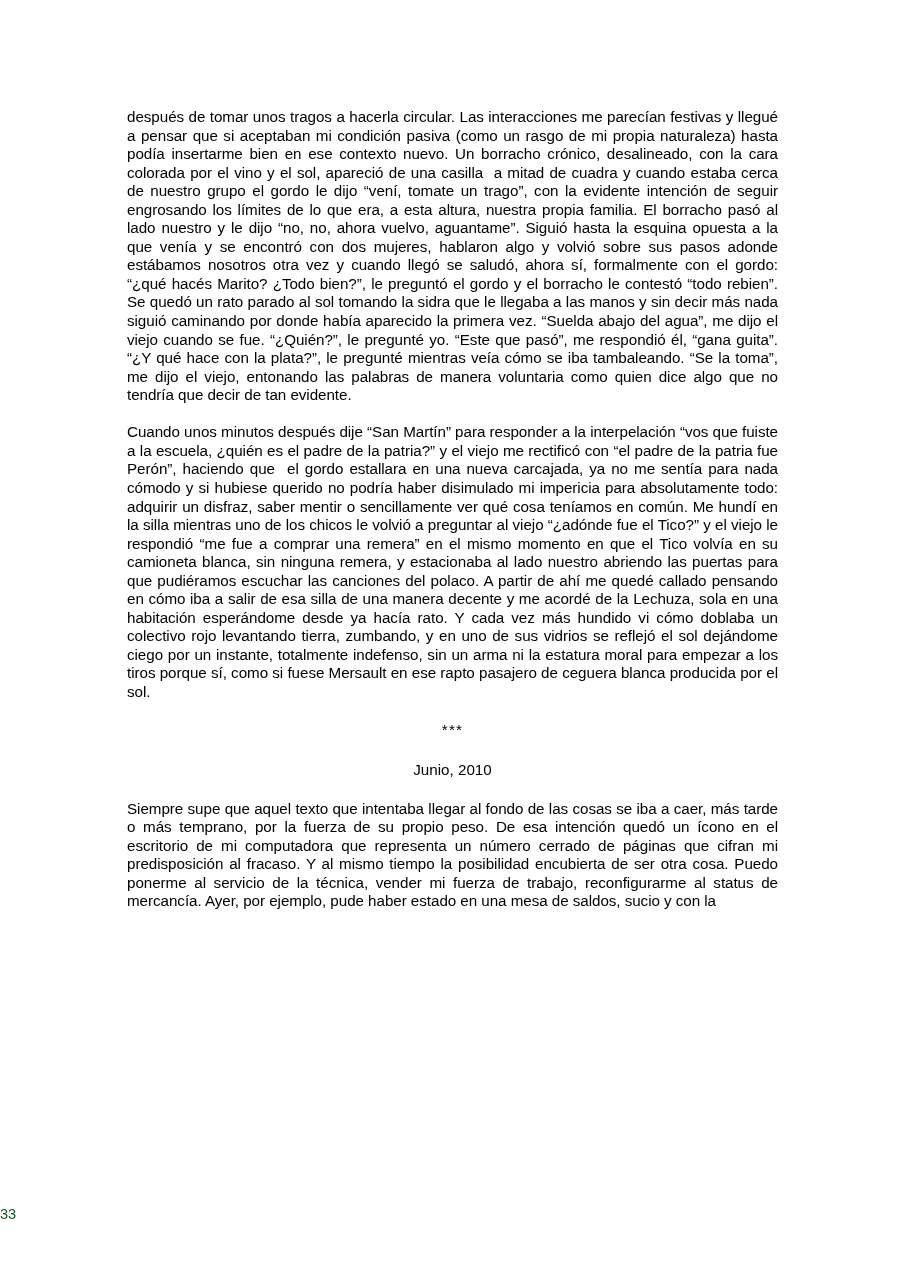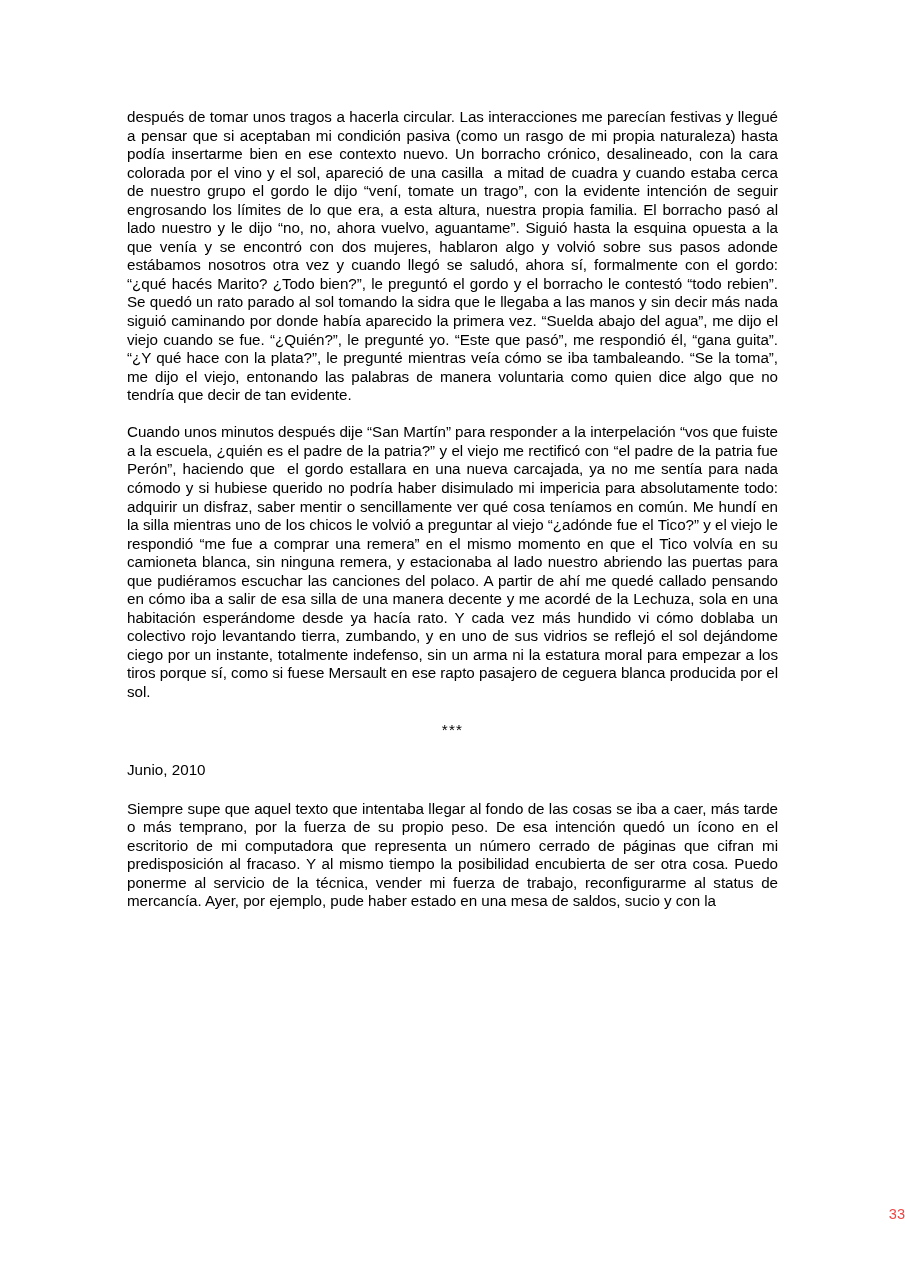--- a/index.html
+++ b/index.html
@@ -63,36 +63,36 @@
   }
 
   .sep-gap-bottom {
     height: 22px;
   }
 
   .date-line {
     margin: 0;
     font-size: 15.2px;
     line-height: 18.55px;
-    text-align: left;
+    text-align: center;
   }
 
   .date-gap {
     height: 20px;
   }
 
   .page-number {
     position: absolute;
     left: 0;
     top: 1206px;
     width: 905px;
-    text-align: right;
+    text-align: left;
     font-size: 14.6px;
     line-height: 17px;
-    color: #ef4444;
+    color: #14532d;
   }
 </style>
 </head>
 <body>
 
 <div class="page">
 
   <div class="content">
 
     <p class="body-par">después de tomar unos tragos a hacerla circular. Las interacciones me parecían festivas y llegué a pensar que si aceptaban mi condición pasiva (como un rasgo de mi propia naturaleza) hasta podía insertarme bien en ese contexto nuevo. Un borracho crónico, desalineado, con la cara colorada por el vino y el sol, apareció de una casilla  a mitad de cuadra y cuando estaba cerca de nuestro grupo el gordo le dijo “vení, tomate un trago”, con la evidente intención de seguir engrosando los límites de lo que era, a esta altura, nuestra propia familia. El borracho pasó al lado nuestro y le dijo “no, no, ahora vuelvo, aguantame”. Siguió hasta la esquina opuesta a la que venía y se encontró con dos mujeres, hablaron algo y volvió sobre sus pasos adonde estábamos nosotros otra vez y cuando llegó se saludó, ahora sí, formalmente con el gordo: “¿qué hacés Marito? ¿Todo bien?”, le preguntó el gordo y el borracho le contestó “todo rebien”. Se quedó un rato parado al sol tomando la sidra que le llegaba a las manos y sin decir más nada siguió caminando por donde había aparecido la primera vez. “Suelda abajo del agua”, me dijo el viejo cuando se fue. “¿Quién?”, le pregunté yo. “Este que pasó”, me respondió él, “gana guita”. “¿Y qué hace con la plata?”, le pregunté mientras veía cómo se iba tambaleando. “Se la toma”, me dijo el viejo, entonando las palabras de manera voluntaria como quien dice algo que no tendría que decir de tan evidente.</p>

